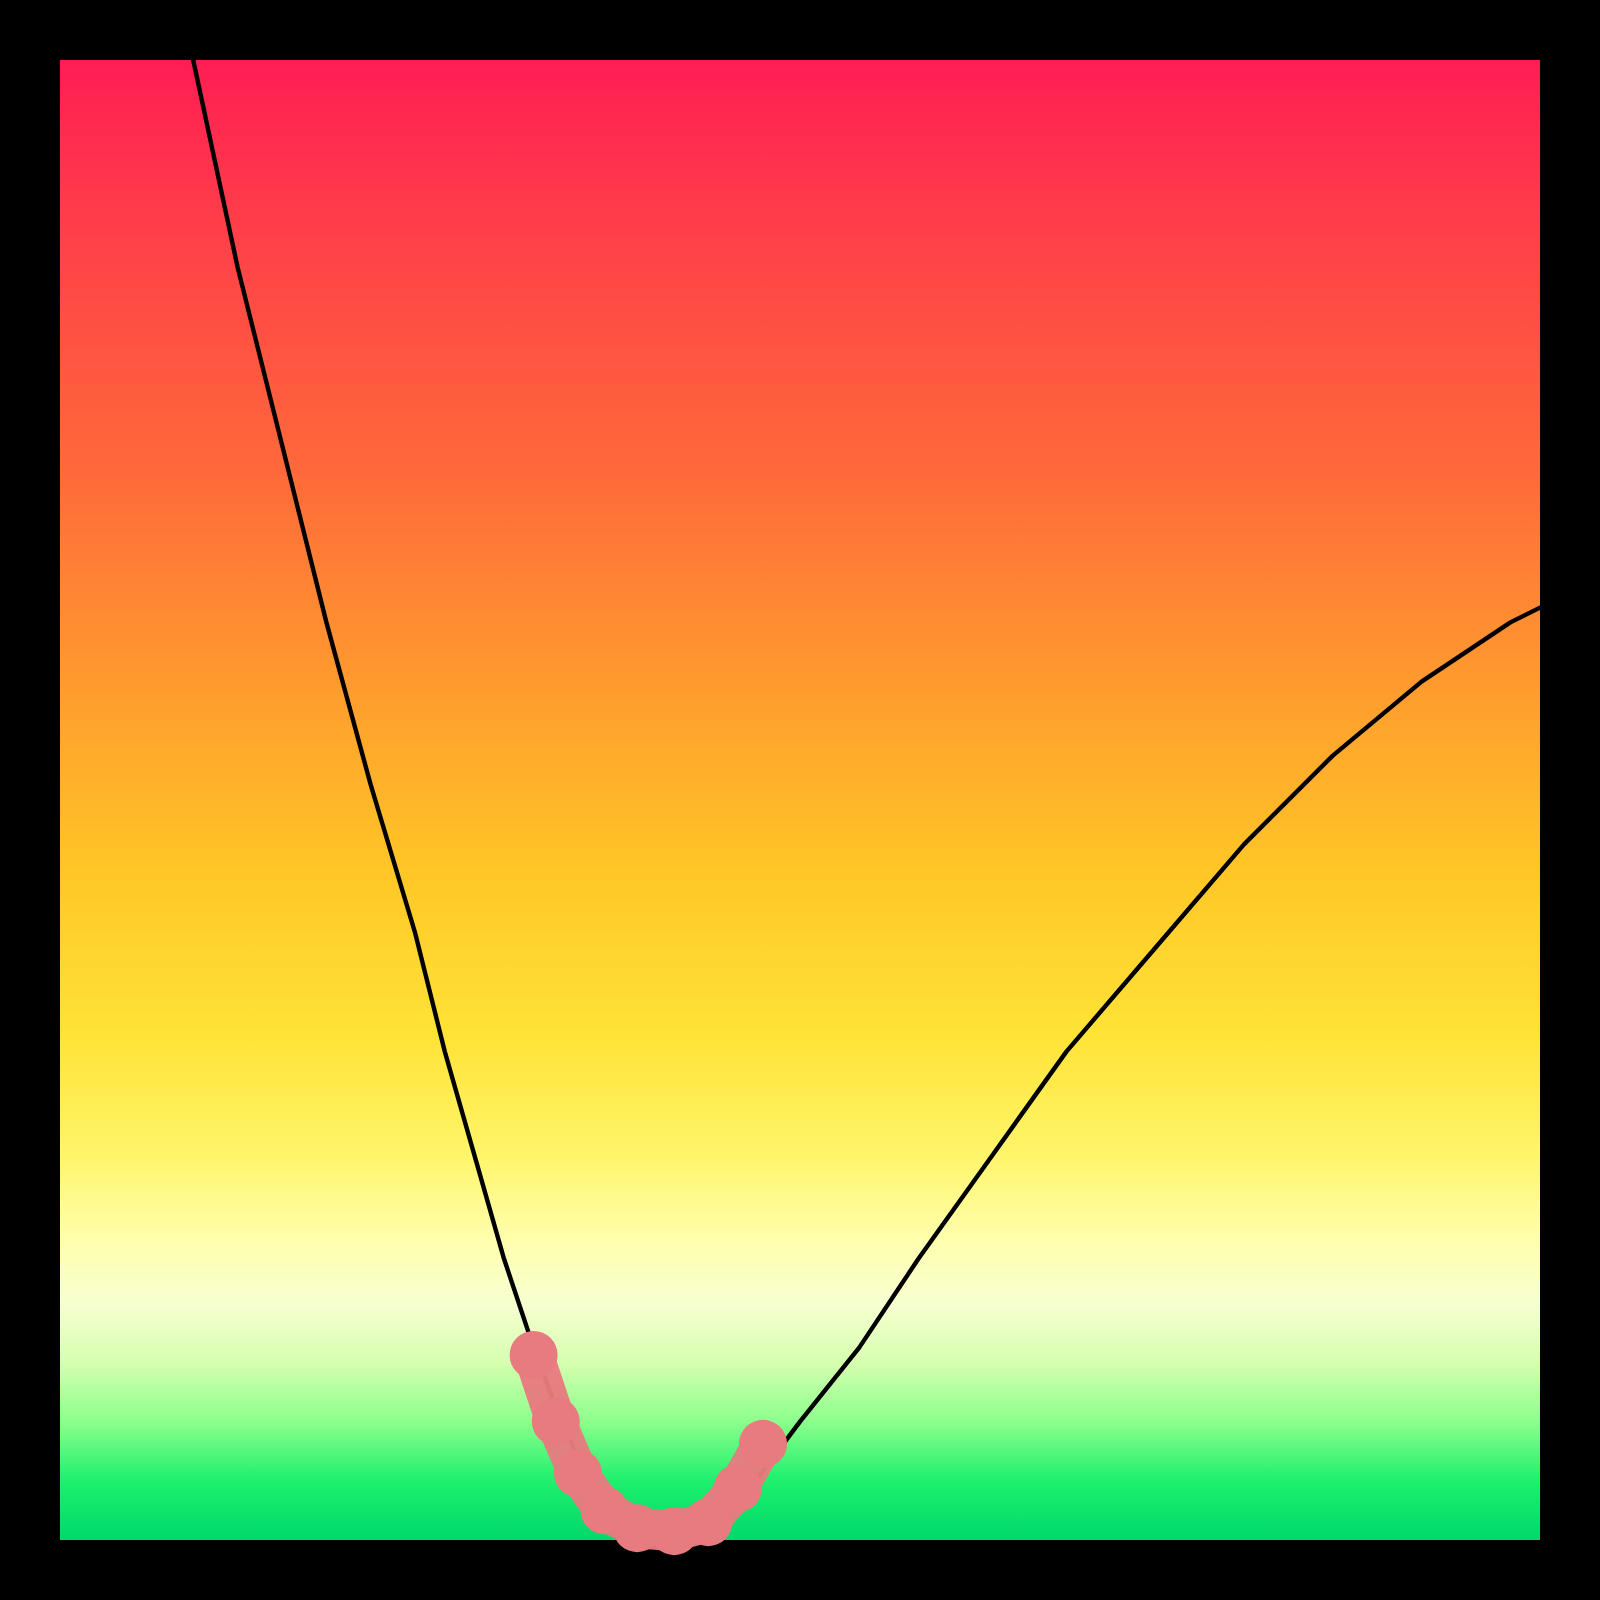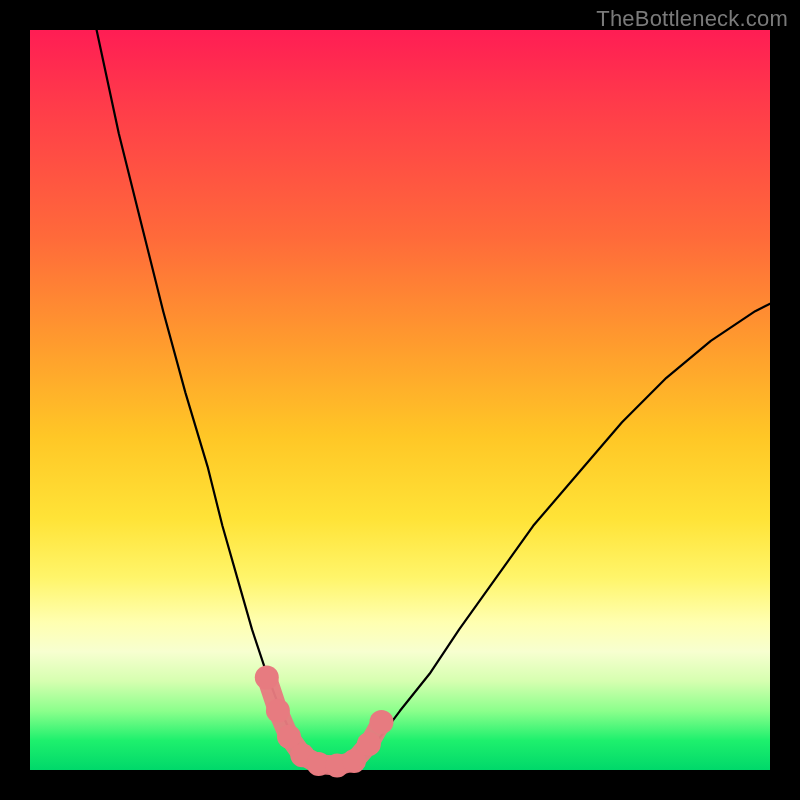--- a/index.html
+++ b/index.html
@@ -73,14 +73,13 @@
           <circle cx="259.0" cy="706.7" r="12" fill="#e77b80"></circle>
           <circle cx="272.3" cy="725.2" r="12" fill="#e77b80"></circle>
           <circle cx="288.6" cy="734.1" r="12" fill="#e77b80"></circle>
           <circle cx="307.1" cy="735.6" r="12" fill="#e77b80"></circle>
           <circle cx="324.1" cy="731.1" r="12" fill="#e77b80"></circle>
           <circle cx="338.9" cy="714.1" r="12" fill="#e77b80"></circle>
           <circle cx="351.5" cy="691.9" r="12" fill="#e77b80"></circle>
         </g>
     </svg>
   </div>
-  <div class="watermark">TheBottleneck.com</div>
 </div>
 
 </body></html>

